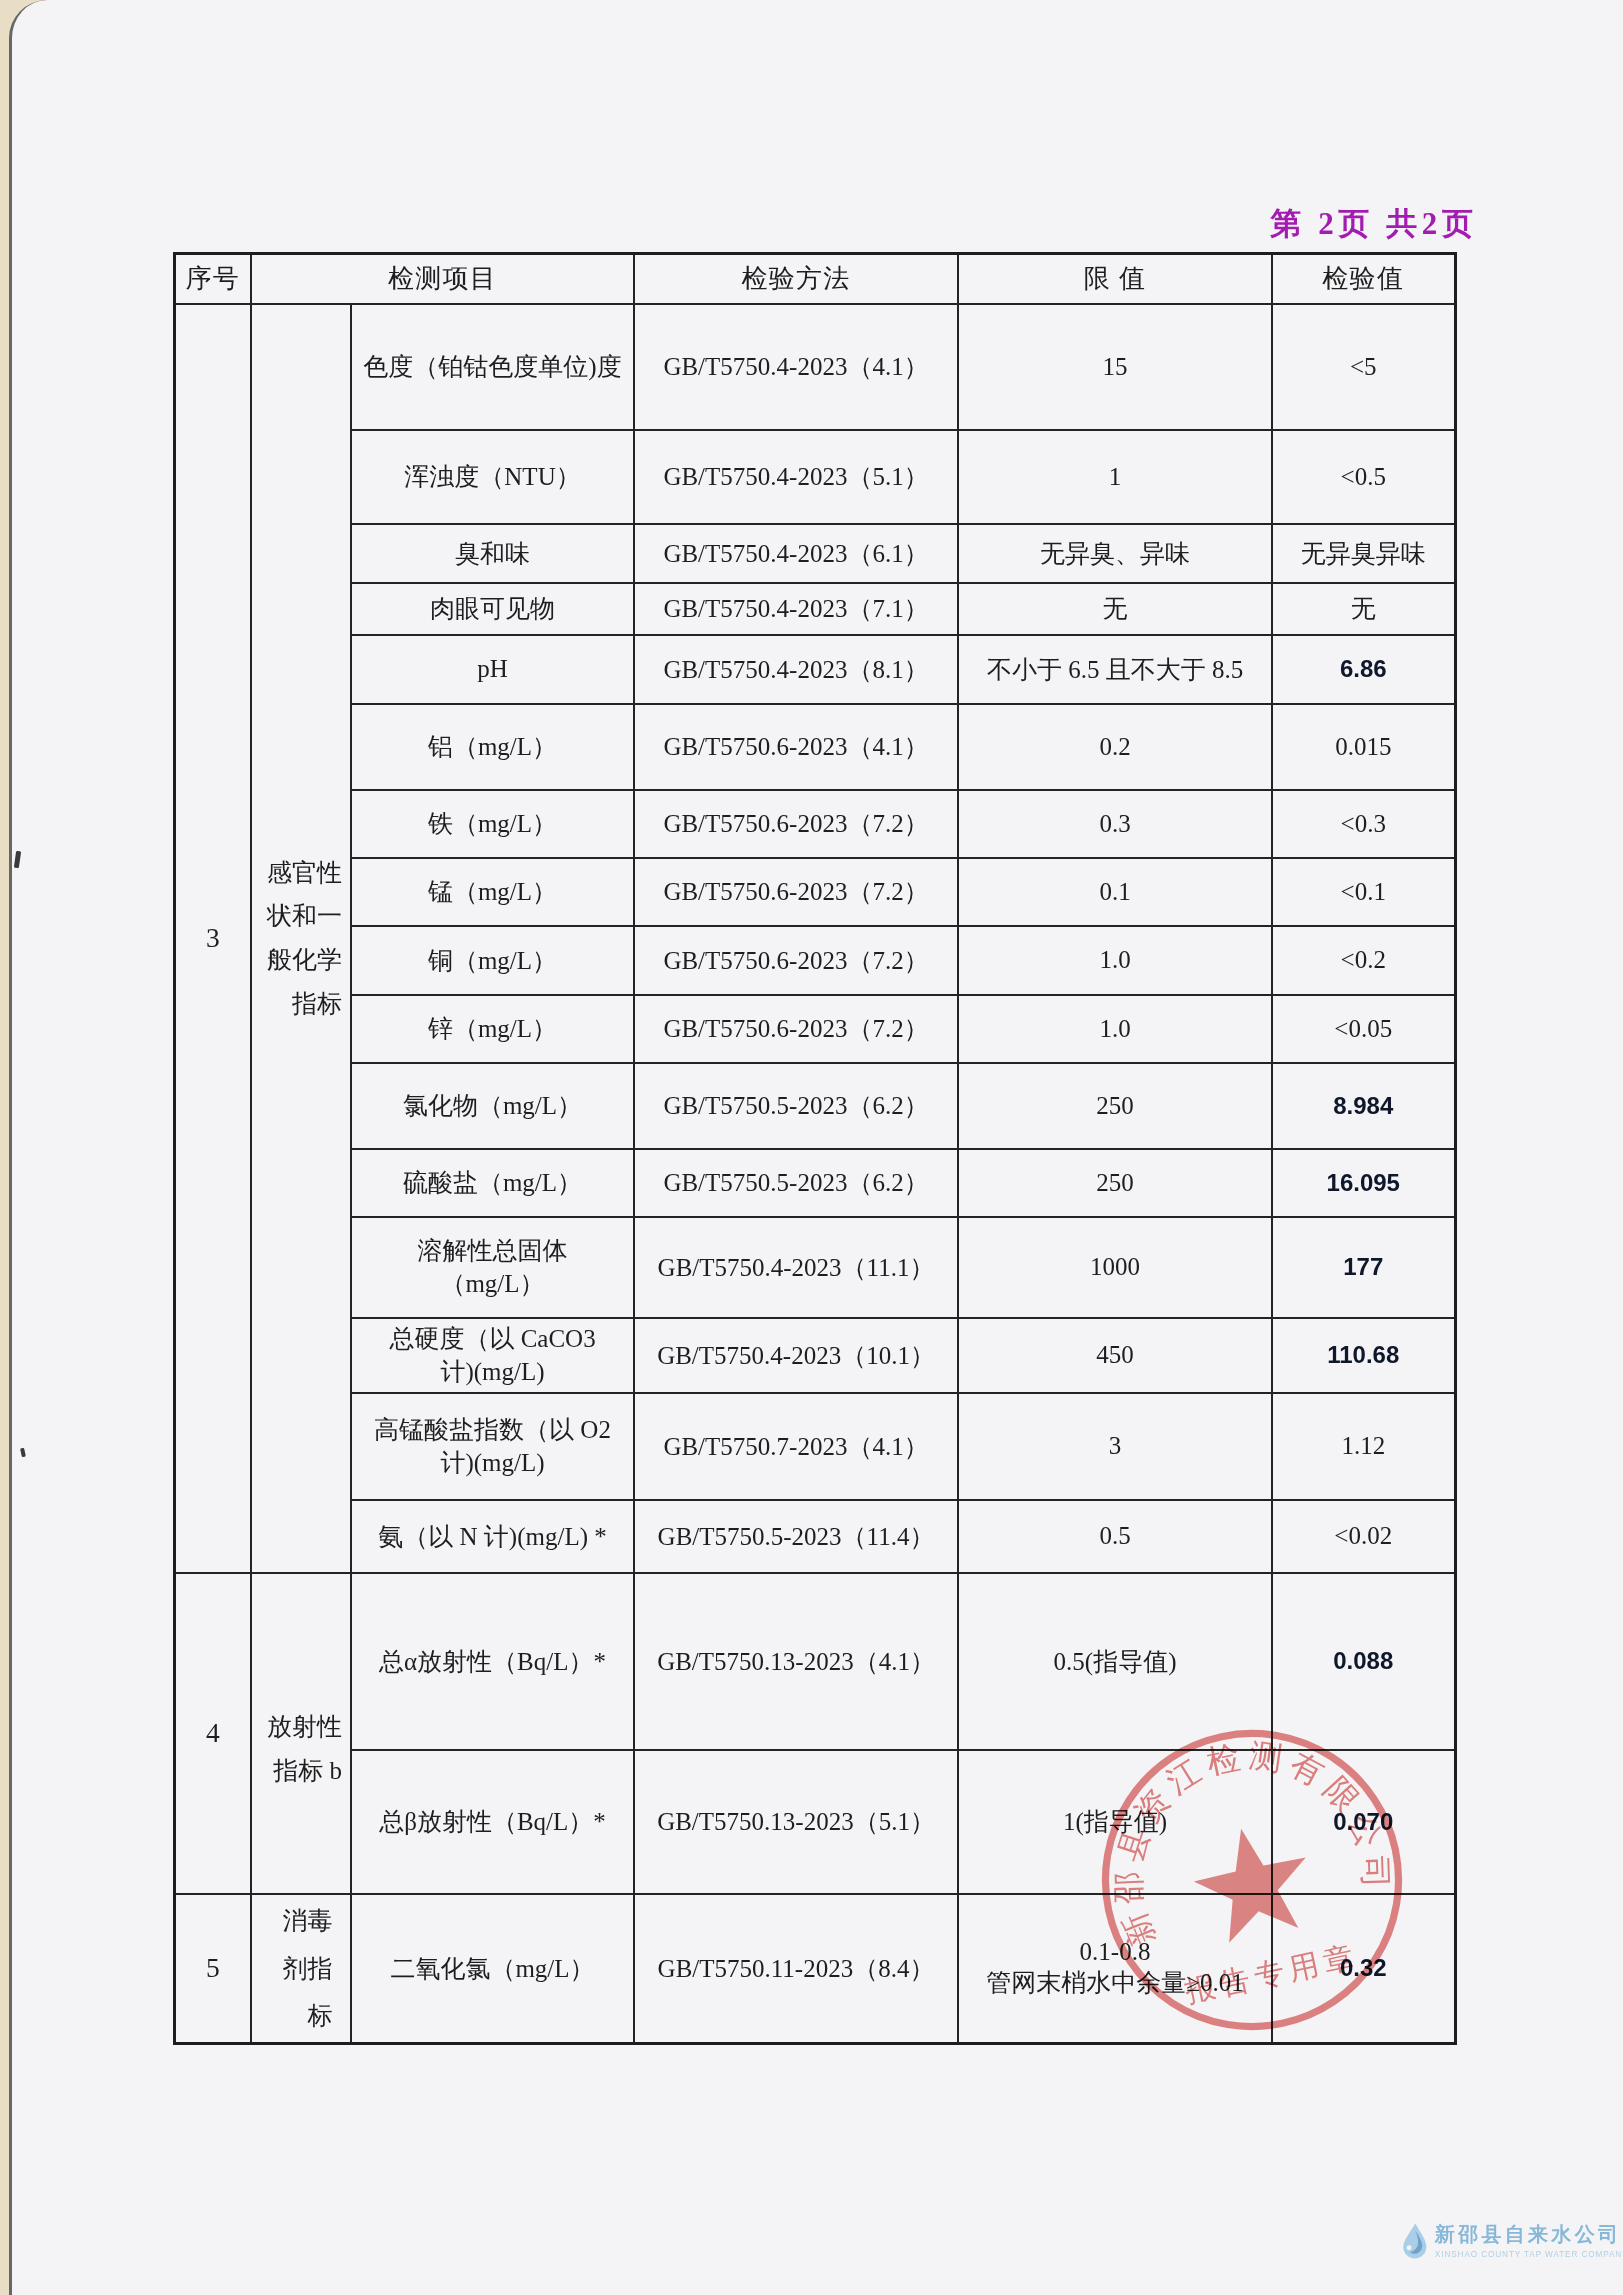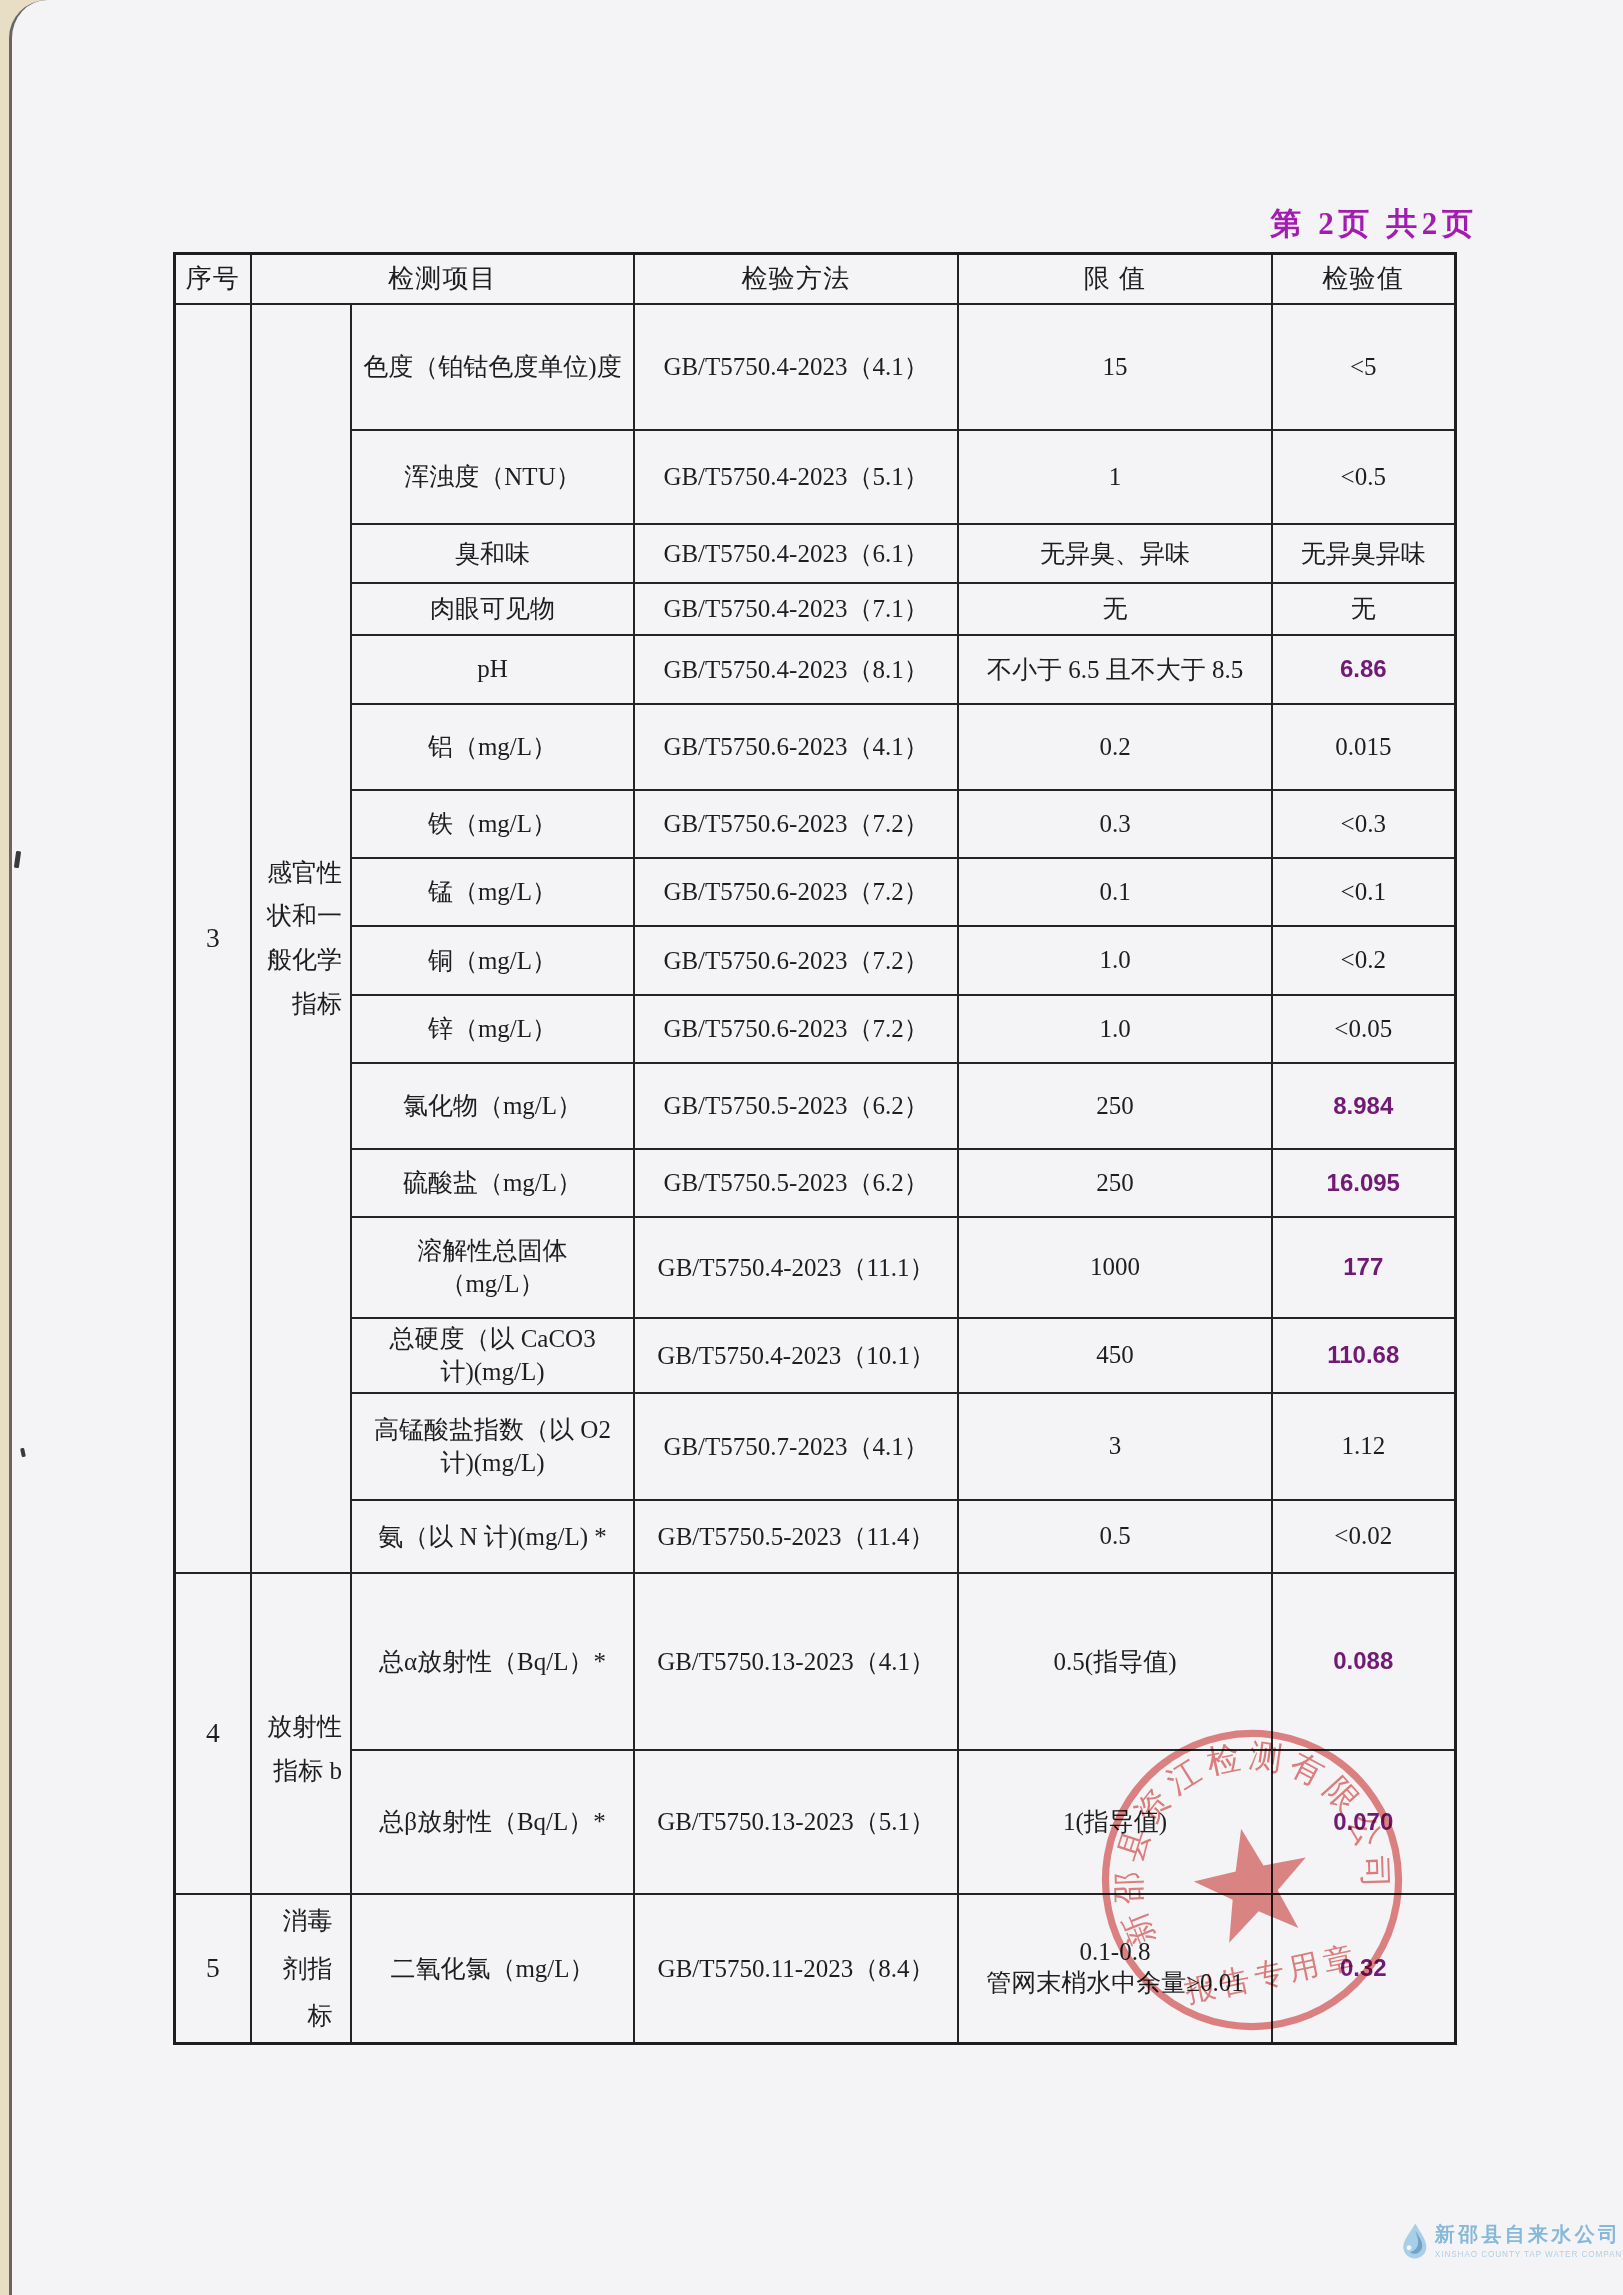--- a/index.html
+++ b/index.html
@@ -42,21 +42,21 @@
   }
   table.report { border:3.9px solid #1d1d1d; }
   th { font-size:26px; font-weight:normal; letter-spacing:1.3px; }
   td.seq { font-size:27.5px; }
   .catw { display:inline-block; text-align:right; line-height:1.75; }
   .cat3 { width:82px; }
   .cat4 { width:82px;margin-top:31px; }
   .cat5 { width:63px; line-height:1.9; }
   td.value.bold-num {
     font-family:"Liberation Sans","DejaVu Sans",sans-serif;
-    font-weight:bold; font-size:24px; color:#701a75;
+    font-weight:bold; font-size:24px; color:#0f172a;
   }
 
   .stamp {
     position:absolute; left:1083px; top:1723px; width:314px; height:314px;
     mix-blend-mode:multiply; opacity:.88; pointer-events:none;
   }
 
   .logo {
     position:absolute; left:1388px; top:2216px; width:229px;
     display:flex; align-items:center; gap:6.5px; opacity:.85;

